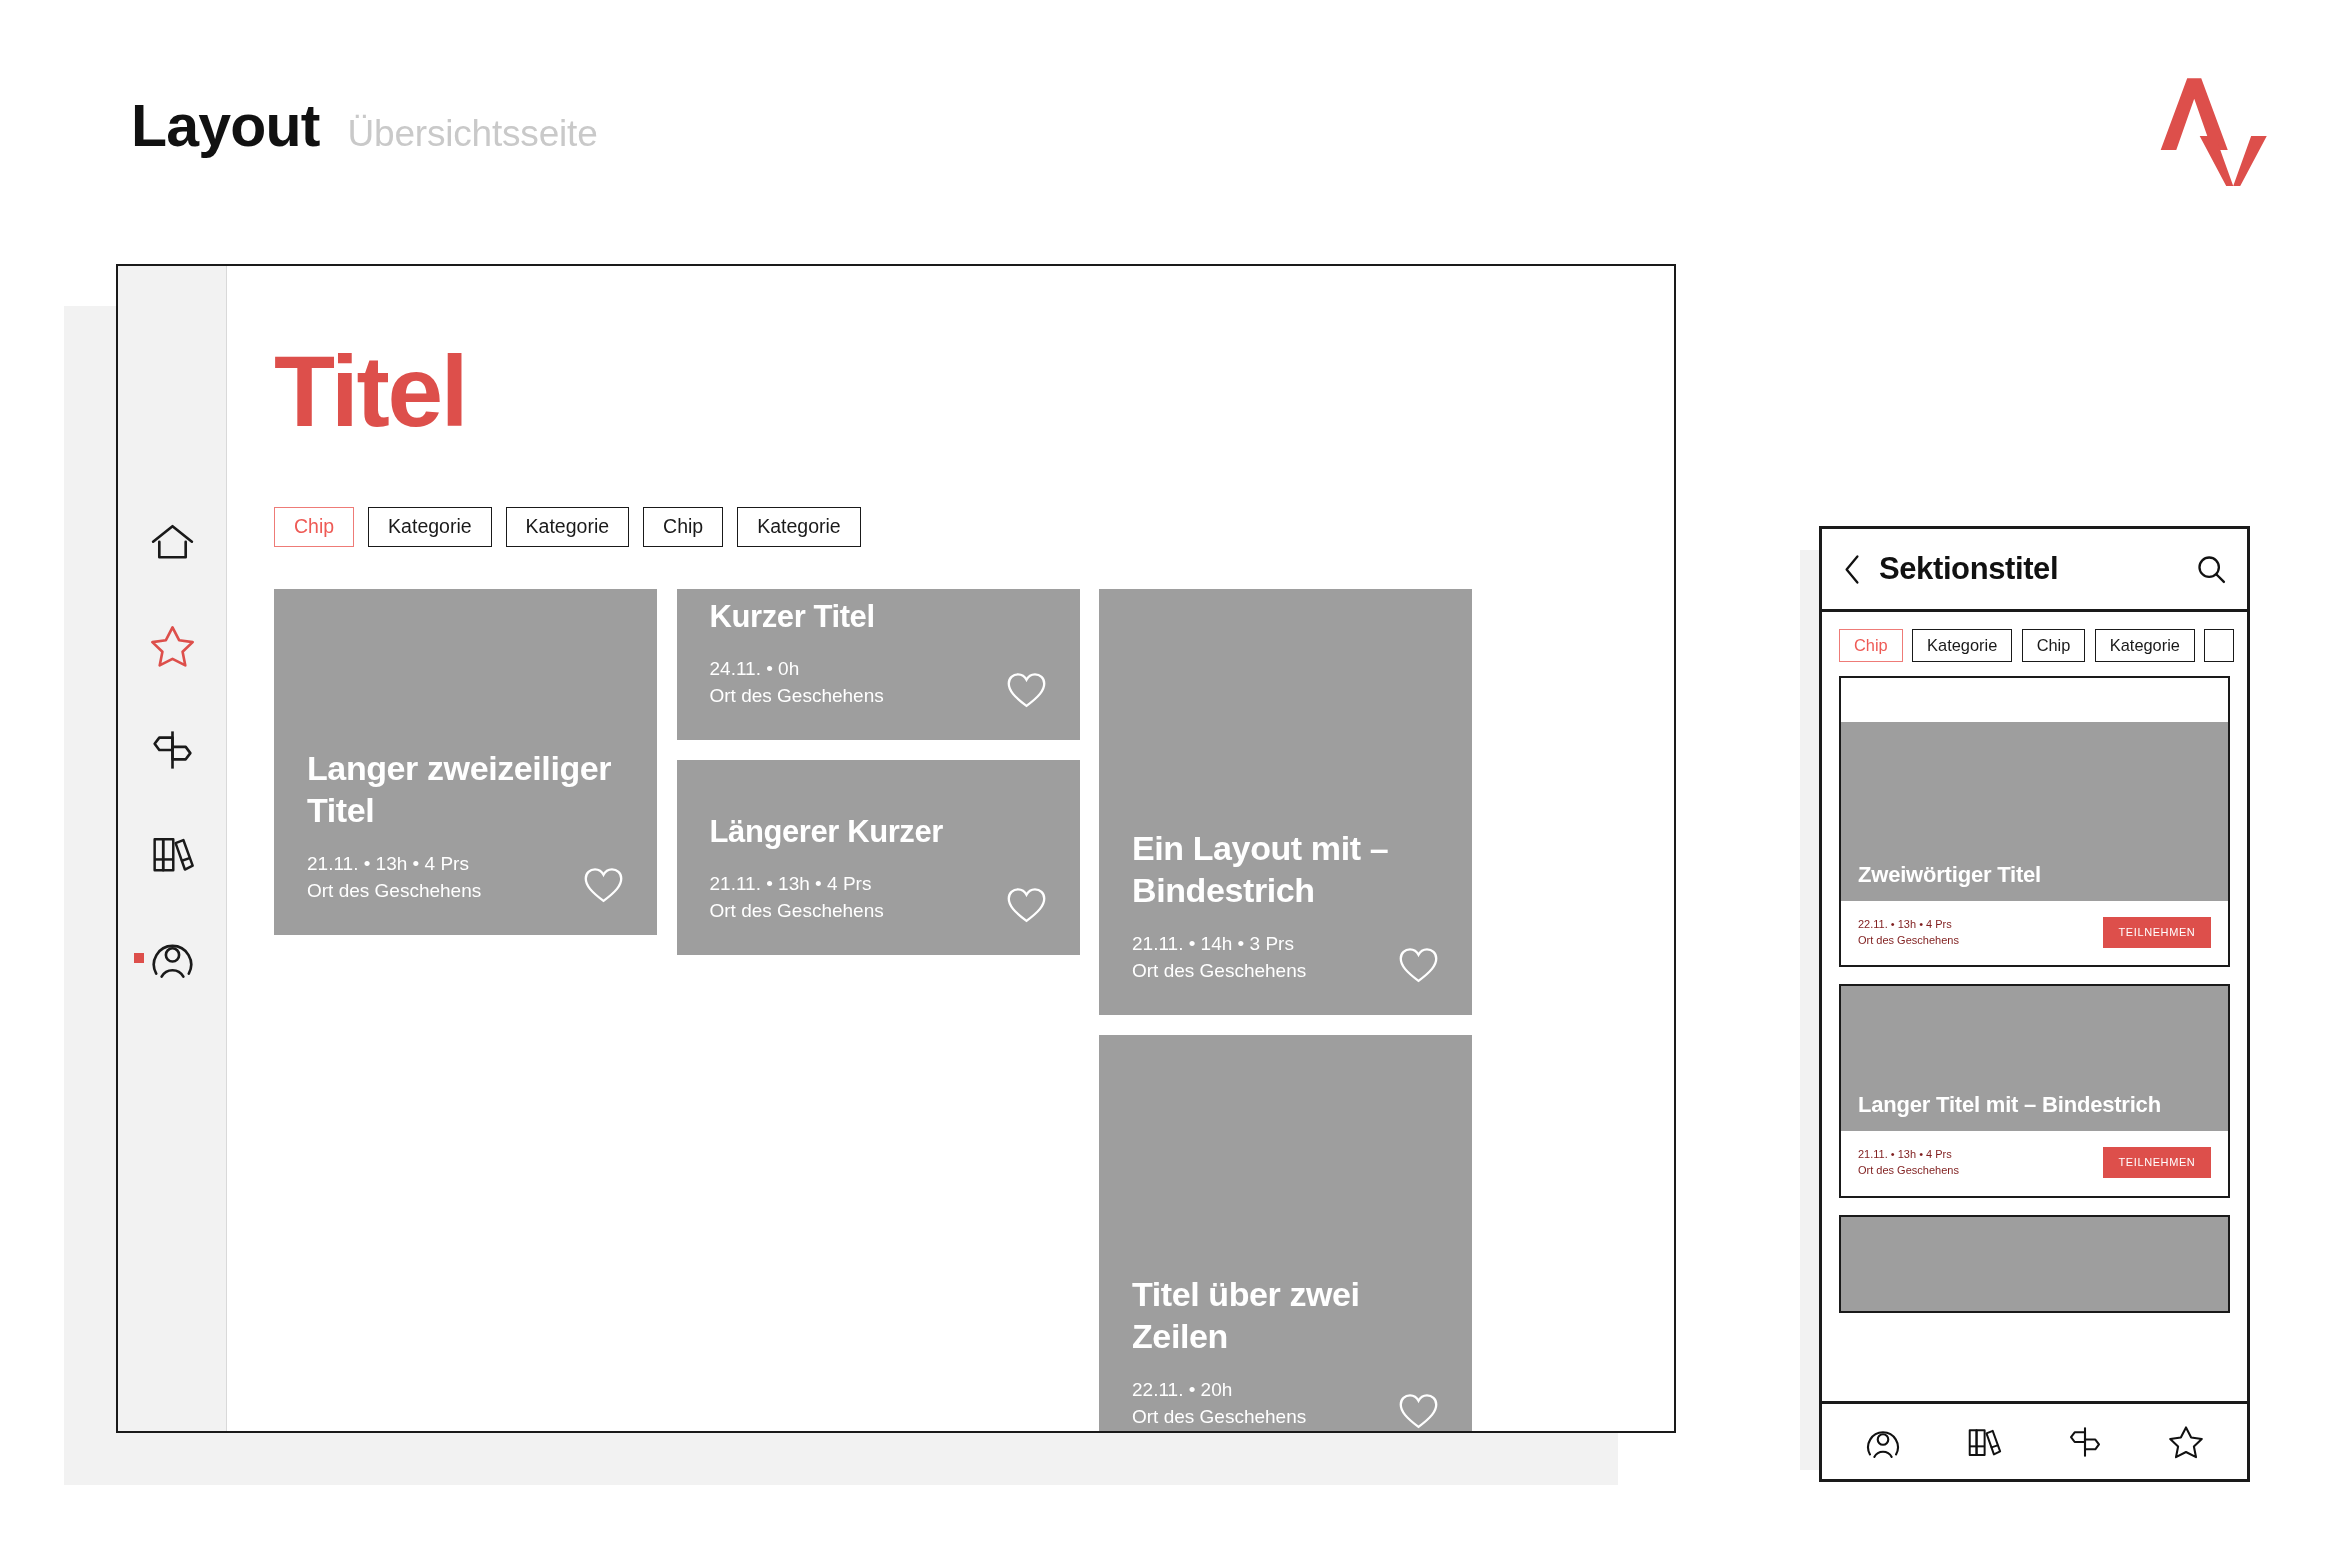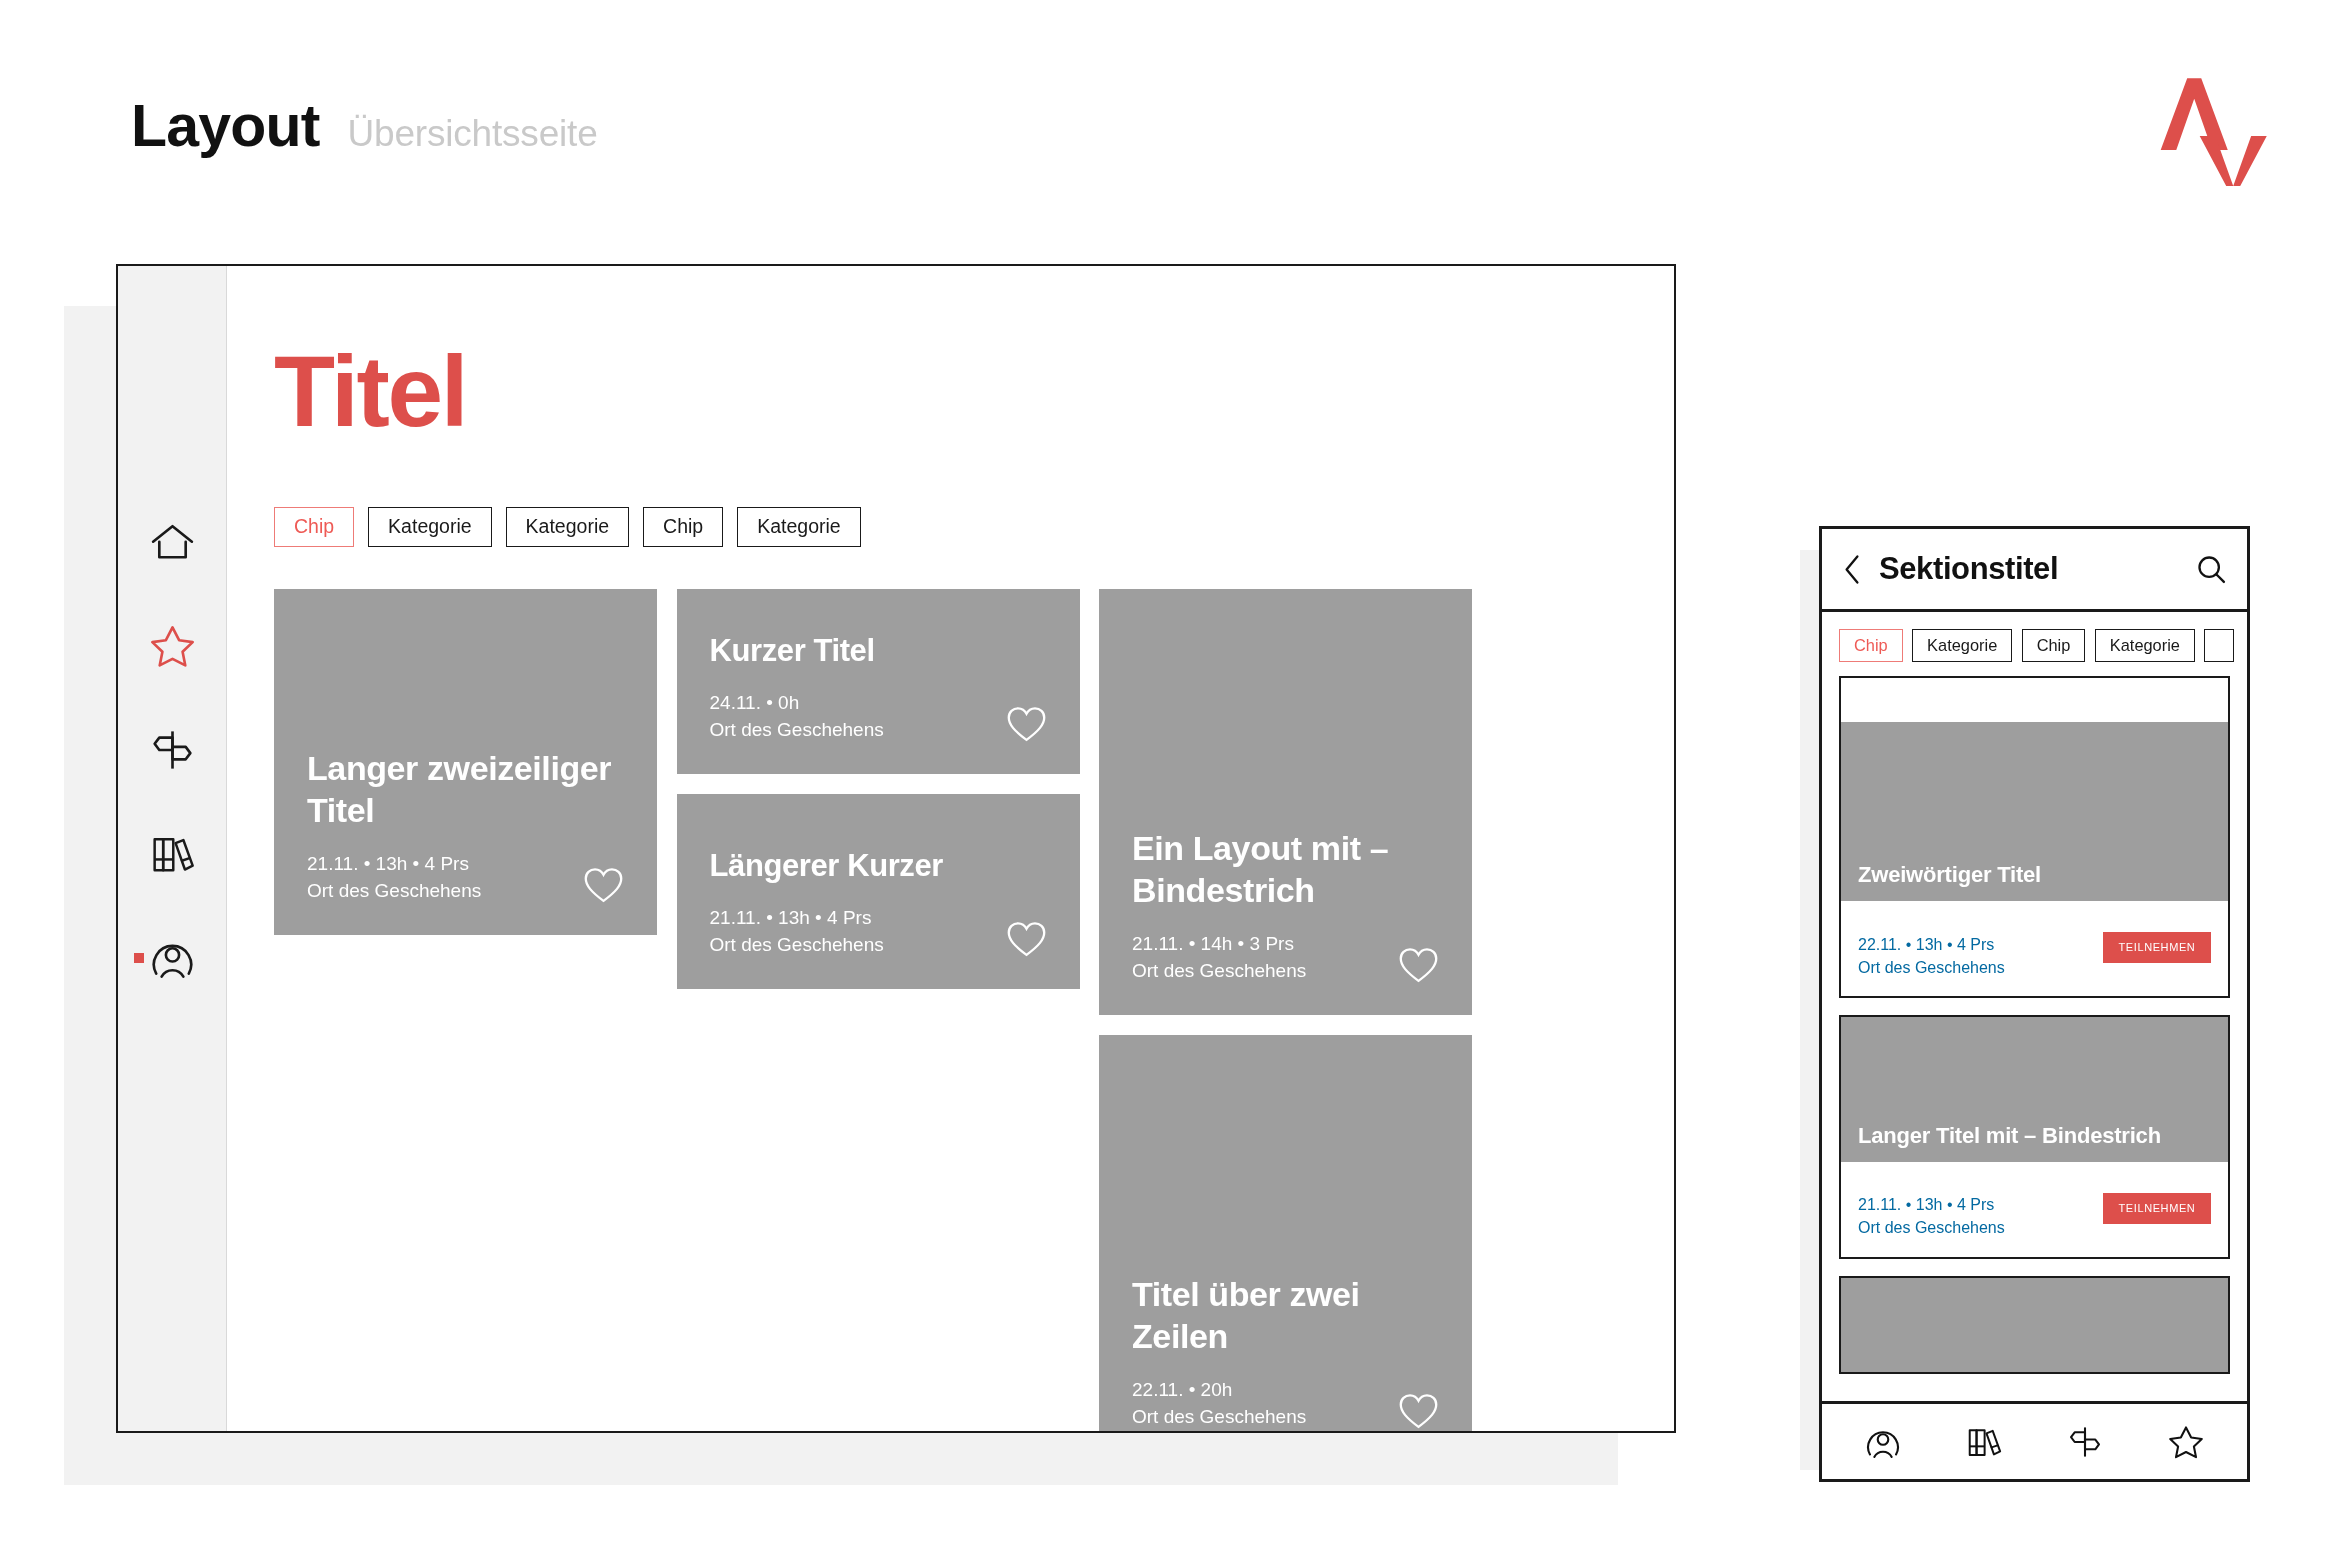--- a/index.html
+++ b/index.html
@@ -51,21 +51,21 @@
           justify-content:flex-end; padding:0 33px 30px; color:#ffffff; }
   .card-title { font-size:34px; font-weight:700; line-height:1.22; letter-spacing:-0.4px;
                 margin-bottom:20px; }
   .card-title.sm { font-size:31px; }
   .card-meta-row { display:flex; align-items:flex-end; justify-content:space-between; }
   .card-meta { font-size:19px; line-height:1.42; font-weight:400; }
   .heart { width:41px; height:37px; flex:0 0 auto; margin-bottom:1.6px; }
 
   
   .c-tall     { height:346px; }
-  .c-short    { height:185px; }
+  .c-short    { height:151px; }
   .c-mid      { height:195px; }
   .c-col3a    { height:426px; }
   .c-col3b    { height:426px; }
 
   
   .mshadow { position:absolute; left:1800px; top:550px; width:422px; height:920px; background:#f2f2f2; }
   .mframe { position:absolute; left:1819px; top:526px; width:431px; height:956px;
             border:3.1px solid #1a1a1a; background:#ffffff; overflow:hidden;
             display:flex; flex-direction:column; }
 
@@ -80,21 +80,21 @@
 
   .mbody { flex:1; padding:14px 17px 0; display:flex; flex-direction:column; gap:17px; overflow:hidden; }
   .mcard { border:2.3px solid #1a1a1a; background:#fff; display:flex; flex-direction:column; flex:0 0 auto; }
   .mcard-img { background:#9e9e9e; display:flex; align-items:flex-end; padding:0 17px 12.5px; }
   .mcard-img.h1 { height:179px;margin-top:44px; }
   .mcard-img.h2 { height:145px; }
   .mcard-img.h3 { height:94px; }
   .mcard-title { color:#fff; font-size:22px; font-weight:700; line-height:1.26; letter-spacing:-0.2px; }
   .mcard-foot { display:flex; align-items:center; justify-content:space-between;
                 padding:15.6px 17px 17px; }
-  .mcard-meta { font-size:16px; line-height:1.44; color:#0369a1;margin-top:16px; }
+  .mcard-meta { font-size:11px; line-height:1.44; color:#7f1d1d; }
   .mbtn { background:#dd4f4b; color:#fff; font-size:11px; letter-spacing:0.6px;
           padding:10px 15.6px; line-height:1; white-space:nowrap; border:none; }
 
   .mnav { height:78px; flex:0 0 auto; border-top:3.1px solid #1a1a1a; background:#fff;
           display:flex; align-items:center; justify-content:space-around; padding:0 11px; }
 
   svg { display:block; }
 </style>
 </head>
 <body>

